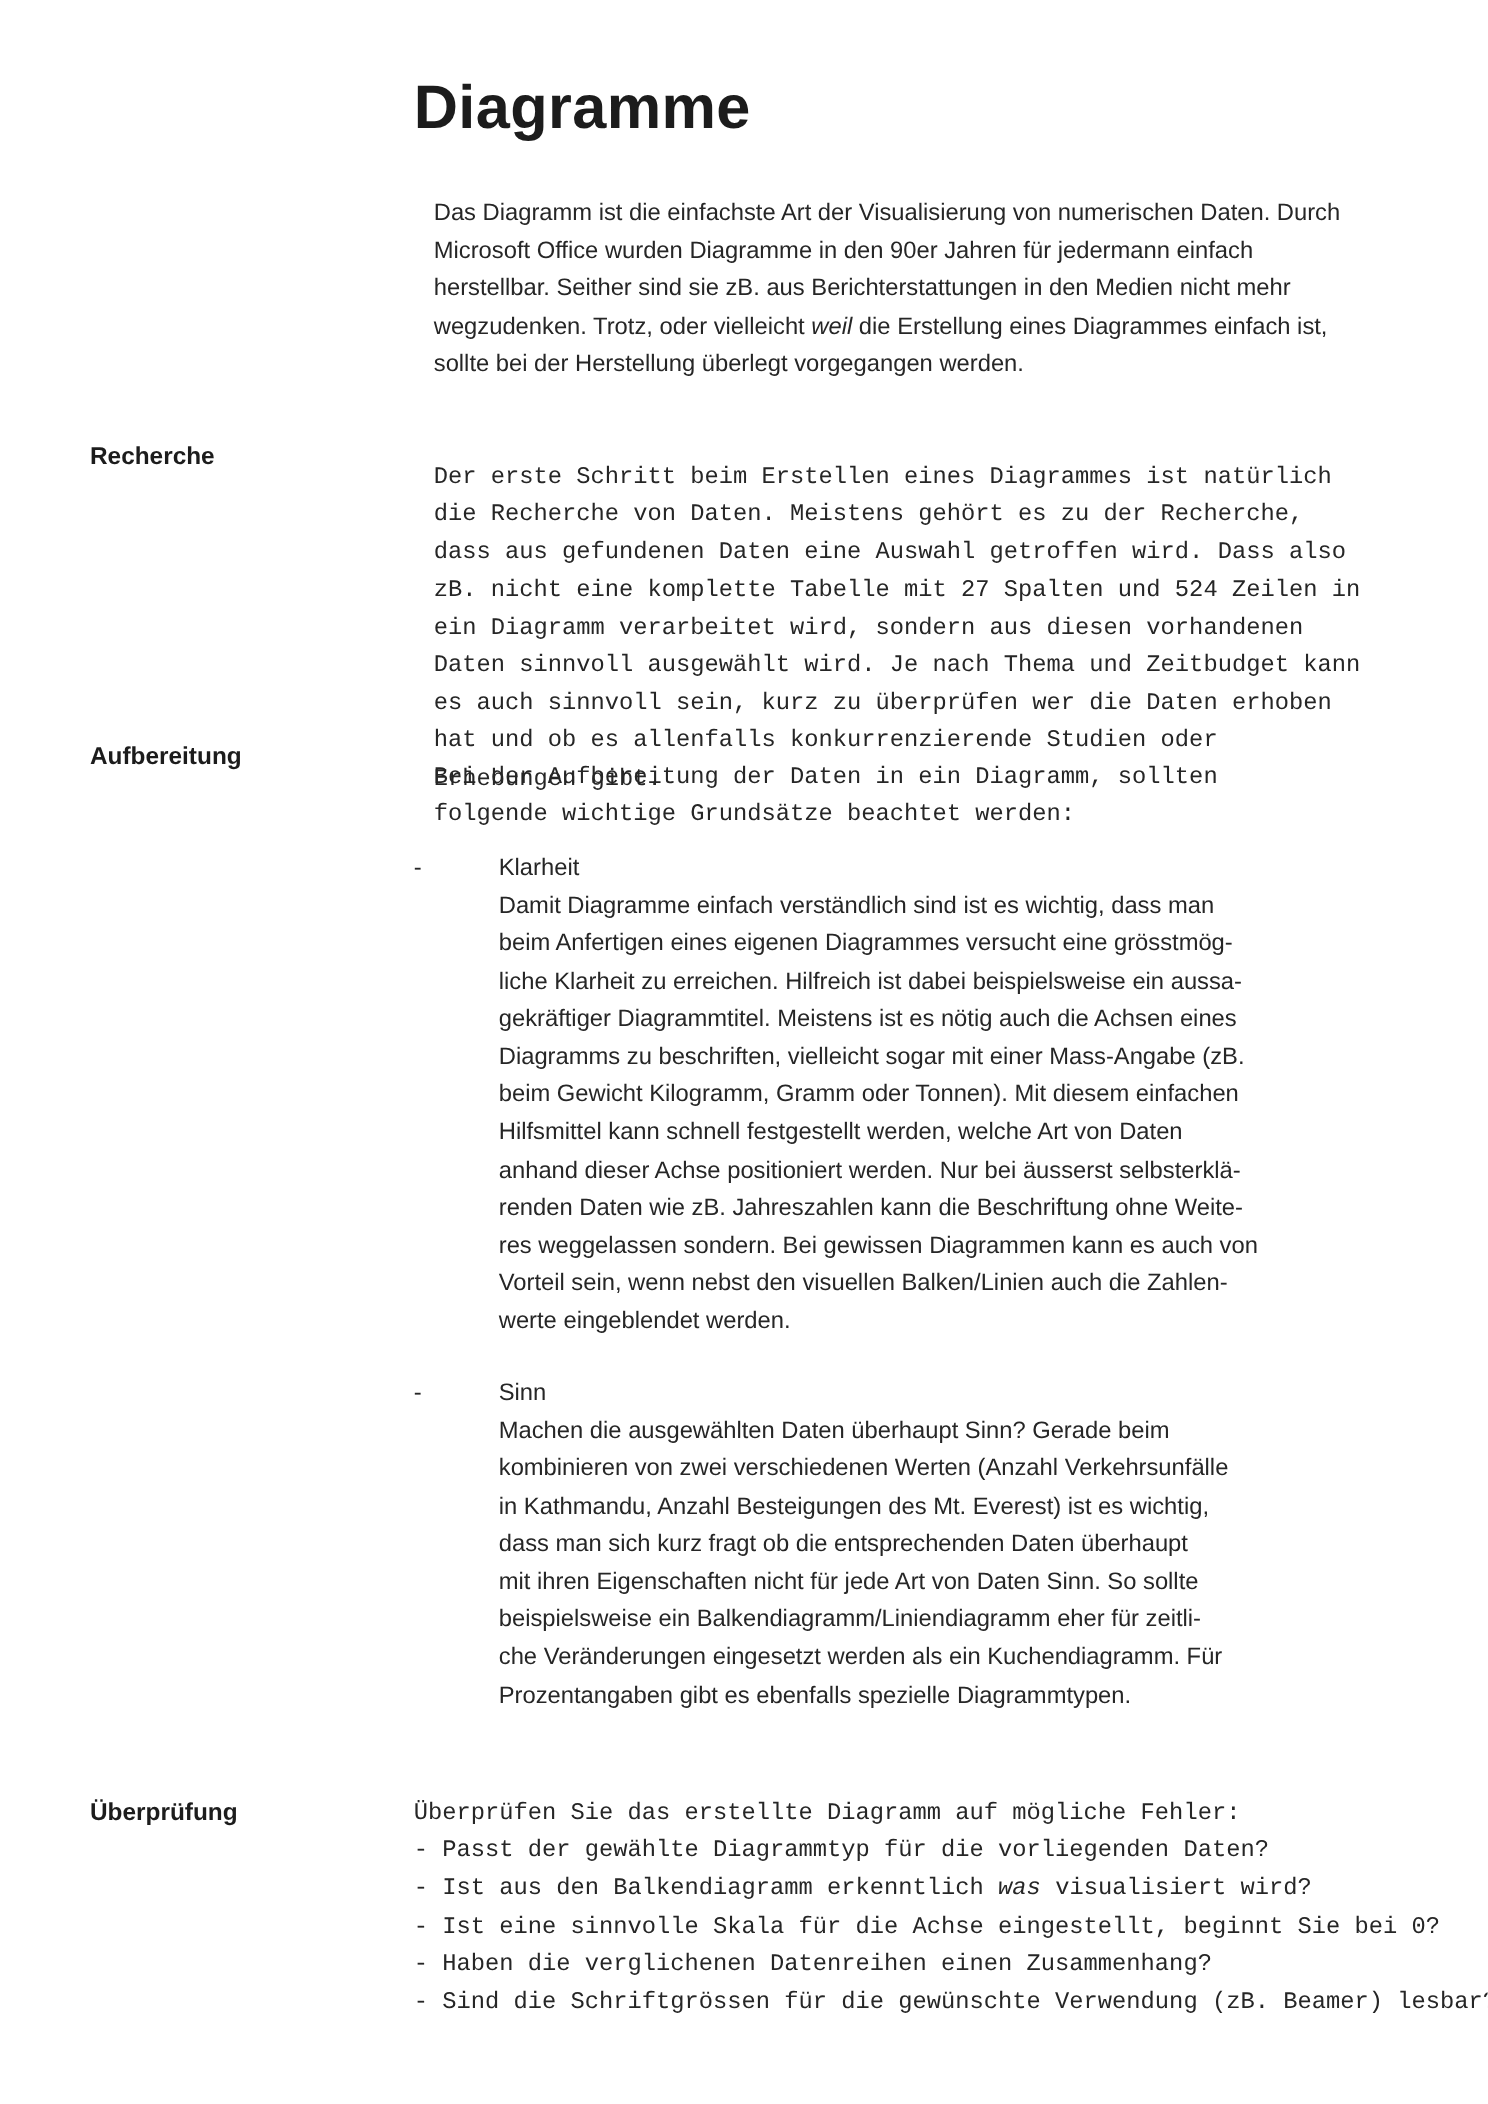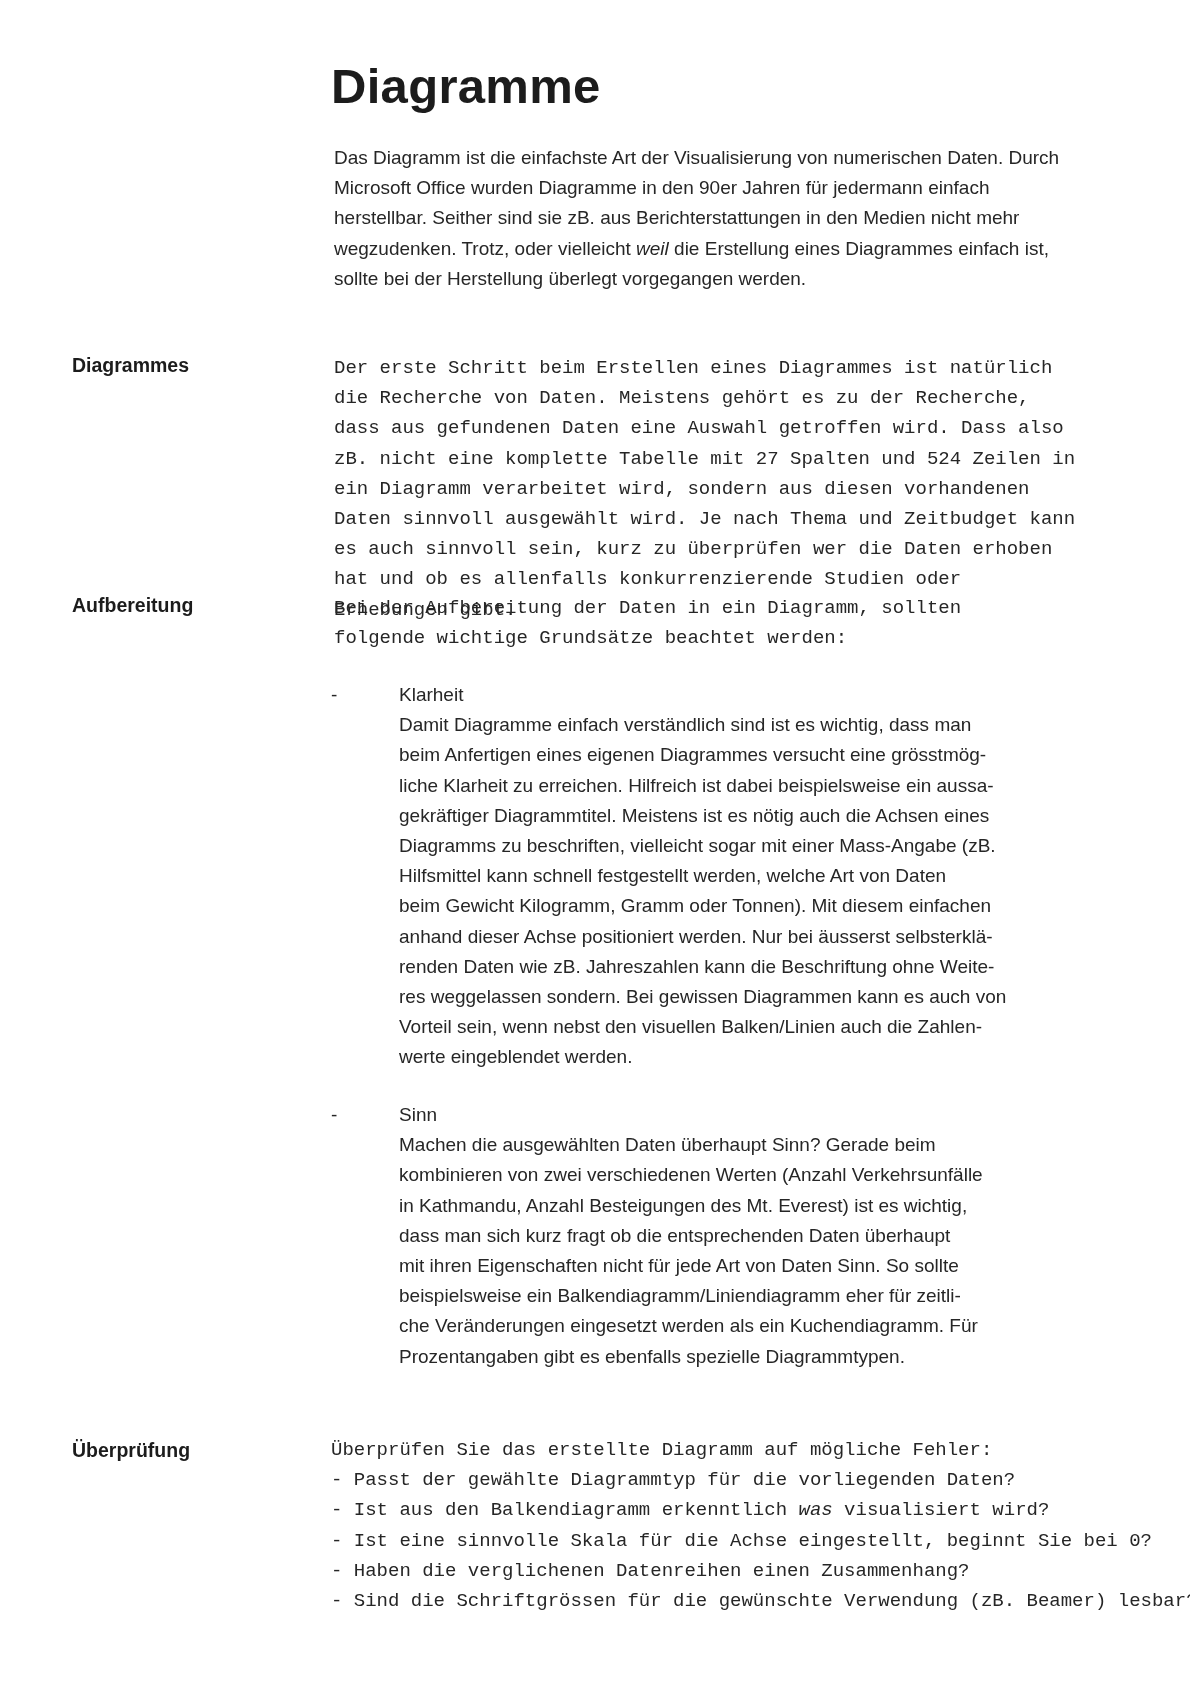--- a/index.html
+++ b/index.html
@@ -22,49 +22,49 @@
   }
   .section-body { position: absolute; left: 331px; width: 745px; font-family: Liberation Mono, monospace; }
   .bullet {
     position: absolute; left: 331px; width: 760px;
   }
   .bullet .dash { position: absolute; left: 0; top: 0; font-size: 19px; line-height: 30.2px; }
   .bullet .content { position: absolute; left: 68px; width: 690px; }
   .bullet .head { font-weight: normal; }
   .check-line { display: block; white-space: nowrap; }
   em { font-style: italic; }
-  p { margin: 3px; }
+  p { margin: 16px; }
 </style>
 </head>
 <body>
 
 <div class="page">
 
   <h1 class="title">Diagramme</h1>
 
   <p class="text intro"><span>Das Diagramm ist die einfachste Art der Visualisierung von numerischen Daten. Durch Microsoft Office wurden Diagramme in den 90er Jahren für jedermann einfach herstellbar. Seither sind sie zB. aus Berichterstattungen in den Medien nicht mehr wegzudenken. Trotz, oder vielleicht </span><em>weil</em><span> die Erstellung eines Diagrammes einfach ist, sollte bei der Herstellung überlegt vorgegangen werden.</span></p>
 
-  <div class="section-label" style="top:350px;">Diagrammes</div>
+  <div class="section-label" style="top:350px;">Recherche</div>
   <p class="text section-body" style="top:350px; width:748px;">Der erste Schritt beim Erstellen eines Diagrammes ist natürlich die Recherche von Daten. Meistens gehört es zu der Recherche, dass aus gefundenen Daten eine Auswahl getroffen wird. Dass also zB. nicht eine komplette Tabelle mit 27 Spalten und 524 Zeilen in ein Diagramm verarbeitet wird, sondern aus diesen vorhandenen Daten sinnvoll ausgewählt wird. Je nach Thema und Zeitbudget kann es auch sinnvoll sein, kurz zu überprüfen wer die Daten erhoben hat und ob es allenfalls konkurrenzierende Studien oder Erhebungen gibt.</p>
 
   <div class="section-label" style="top:590px;">Aufbereitung</div>
   <p class="text section-body" style="top:590px; width:720px;">Bei der Aufbereitung der Daten in ein Diagramm, sollten folgende wichtige Grundsätze beachtet werden:</p>
 
   <div class="bullet text" style="top:680px;">
     <span class="dash">-</span>
     <div class="content">
       <div class="head">Klarheit</div>
       <div>
         <span class="check-line">Damit Diagramme einfach verständlich sind ist es wichtig, dass man</span>
         <span class="check-line">beim Anfertigen eines eigenen Diagrammes versucht eine grösstmög-</span>
         <span class="check-line">liche Klarheit zu erreichen. Hilfreich ist dabei beispielsweise ein aussa-</span>
         <span class="check-line">gekräftiger Diagrammtitel. Meistens ist es nötig auch die Achsen eines</span>
         <span class="check-line">Diagramms zu beschriften, vielleicht sogar mit einer Mass-Angabe (zB.</span>
+        <span class="check-line">beim Gewicht Kilogramm, Gramm oder Tonnen). Mit diesem einfachen</span>
         <span class="check-line">Hilfsmittel kann schnell festgestellt werden, welche Art von Daten</span>
-        <span class="check-line">beim Gewicht Kilogramm, Gramm oder Tonnen). Mit diesem einfachen</span>
         <span class="check-line">anhand dieser Achse positioniert werden. Nur bei äusserst selbsterklä-</span>
         <span class="check-line">renden Daten wie zB. Jahreszahlen kann die Beschriftung ohne Weite-</span>
         <span class="check-line">res weggelassen sondern. Bei gewissen Diagrammen kann es auch von</span>
         <span class="check-line">Vorteil sein, wenn nebst den visuellen Balken/Linien auch die Zahlen-</span>
         <span class="check-line">werte eingeblendet werden.</span>
       </div>
     </div>
   </div>
 
   <div class="bullet text" style="top:1100px;">

